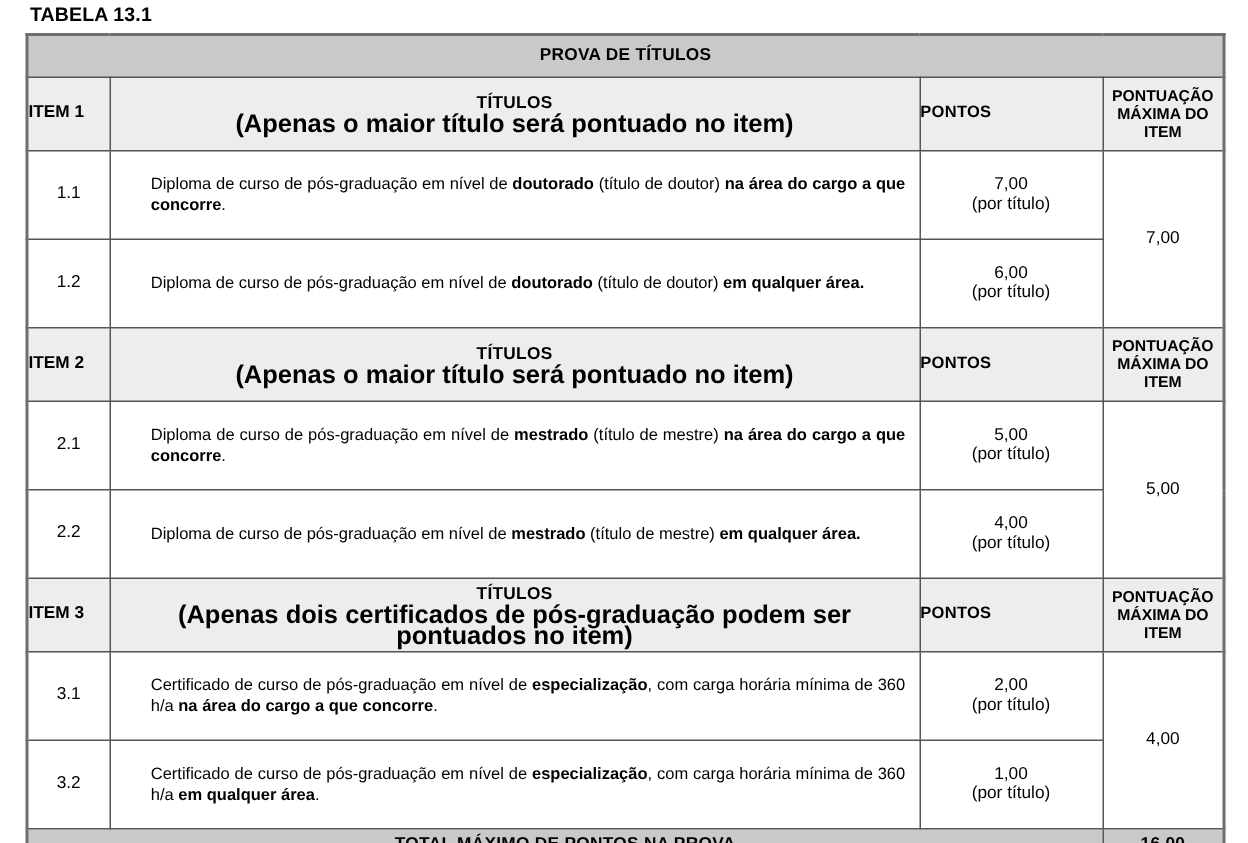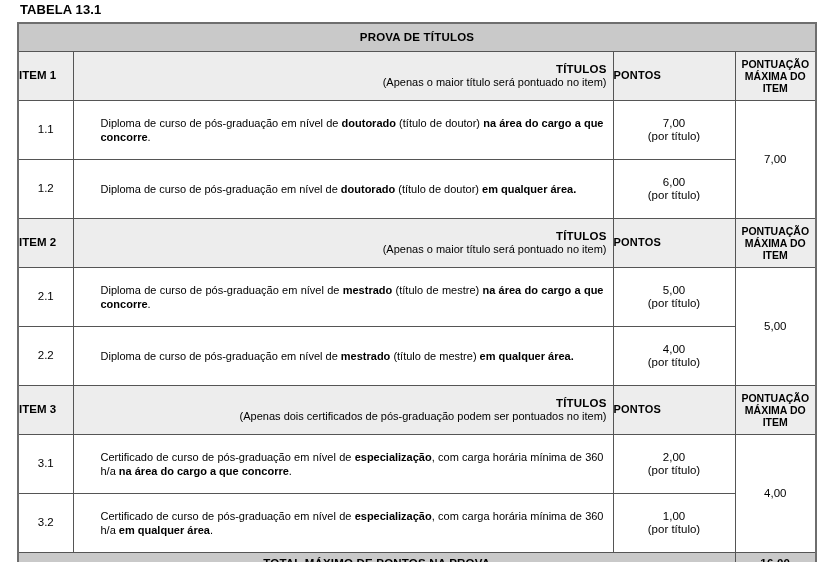--- a/index.html
+++ b/index.html
@@ -80,31 +80,31 @@
     background: #ededed;
     height: 44px;
     border-top: 2px solid #6e6e6e;
     border-bottom: 2px solid #6e6e6e;
   }
   .sec-head .item-cell {
     font-weight: bold;
     font-size: 11.5px;
   }
   .sec-head .titulos-cell {
-    text-align: right;
+    text-align: center;
     padding: 2px 6px;
   }
   .sec-head .titulos-cell .t1 {
     font-weight: bold;
     font-size: 11.5px;
     letter-spacing: 0.2px;
   }
   .sec-head .titulos-cell .t2 {
-    font-weight: normal;
-    font-size: 11px;
+    font-weight: bold;
+    font-size: 17px;
   }
   .sec-head .pts-cell {
     text-align: left;
     font-weight: bold;
     font-size: 11px;
     letter-spacing: 0.2px;
   }
   .sec-head .max-cell {
     text-align: center;
     font-weight: bold;

